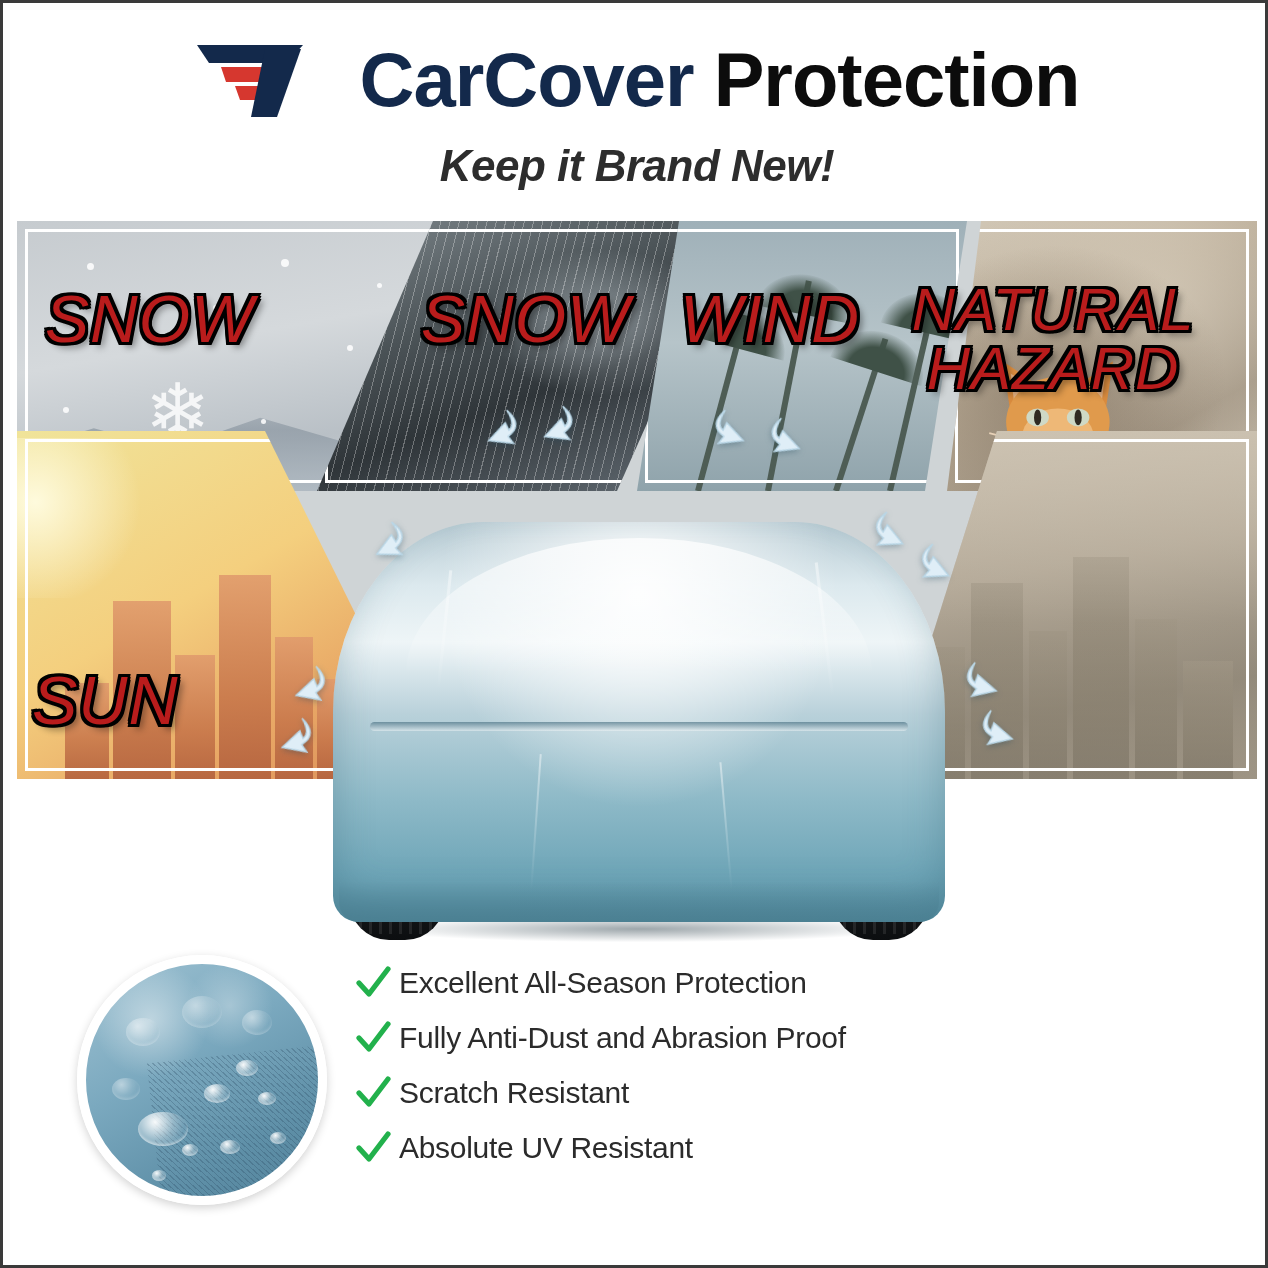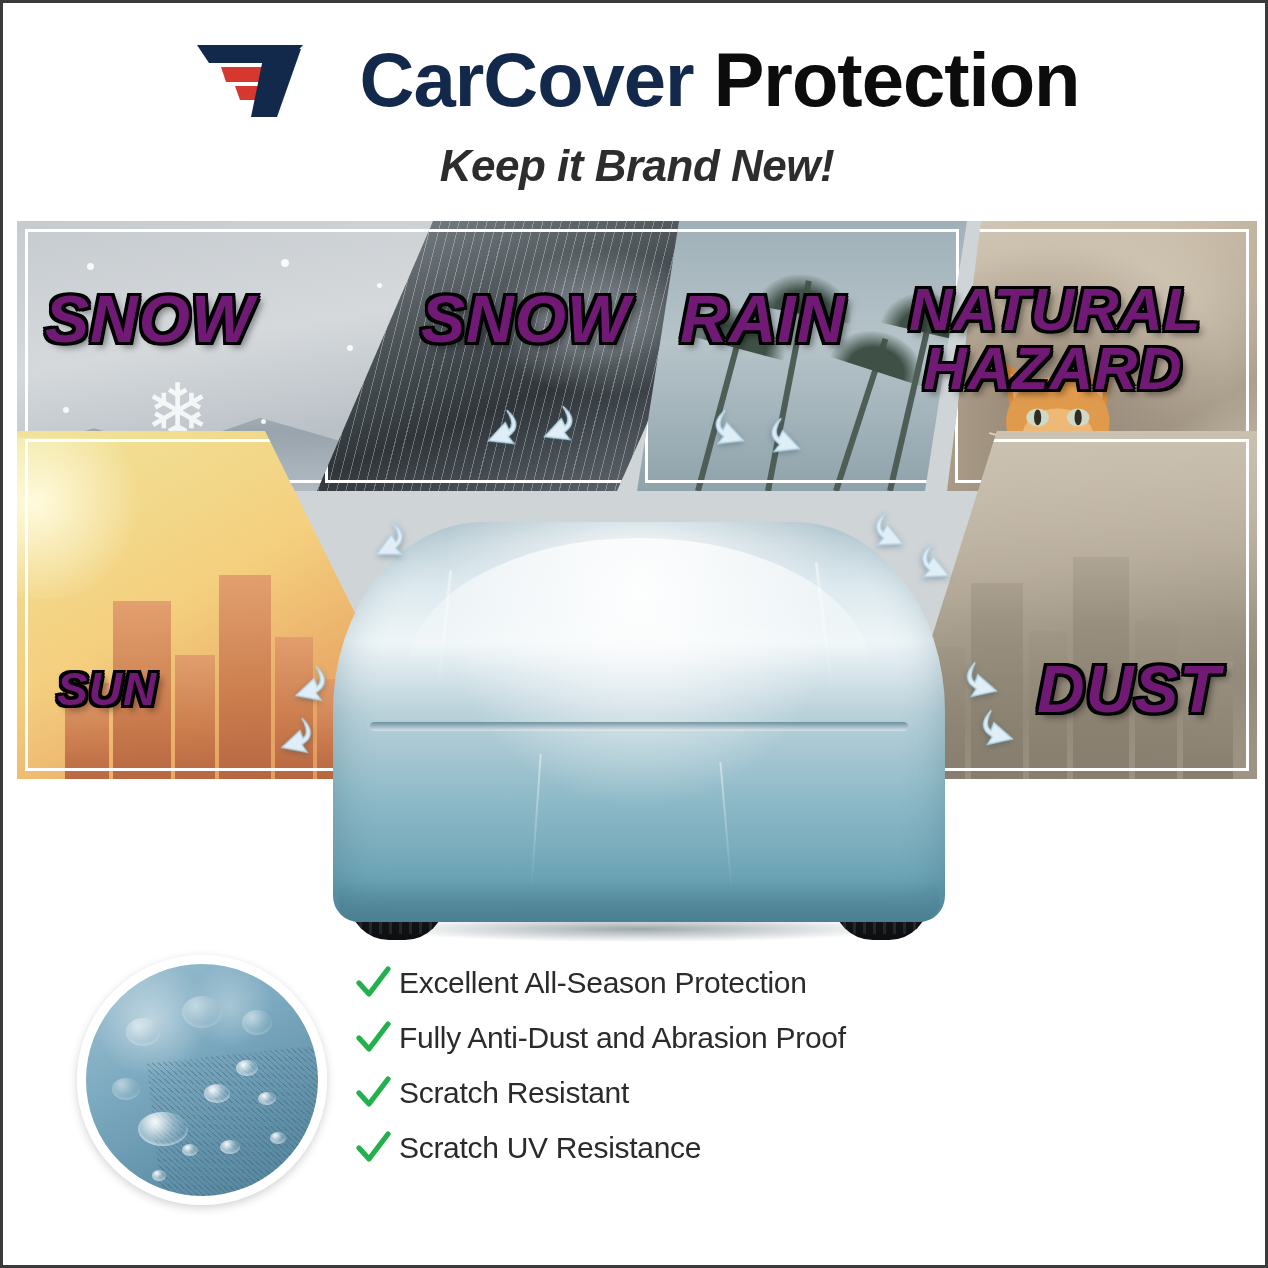--- a/index.html
+++ b/index.html
@@ -77,31 +77,31 @@
   
   #panel-dust{left:870px;top:210px;width:370px;height:348px;
     background:linear-gradient(170deg,#cdc3b2 0%,#b3a897 40%,#8d8475 75%,#a79d8d 100%);
     clip-path:polygon(110px 0,370px 0,370px 348px,0 348px);}
   .dustbuilding{position:absolute;bottom:0;
     background:linear-gradient(180deg,#9d9382 0%,#7d7463 70%,#6a6254 100%);opacity:.8;}
   #panel-dust .haze{position:absolute;inset:0;
     background:linear-gradient(180deg,rgba(205,195,178,.75) 0%,rgba(175,165,148,.2) 55%,rgba(150,141,125,.55) 100%);}
 
   
-  .plabel{position:absolute;font-weight:bold;font-style:italic;color:#701a75;
+  .plabel{position:absolute;font-weight:normal;font-style:italic;color:#b91c1c;
           letter-spacing:1px;line-height:.98;white-space:pre-line;
           text-shadow:
             -3px -3px 0 #000, 3px -3px 0 #000, -3px 3px 0 #000, 3px 3px 0 #000,
             -3px 0 0 #000, 3px 0 0 #000, 0 -3px 0 #000, 0 3px 0 #000,
             5px 5px 7px rgba(0,0,0,.45);}
   #label-snow{left:28px;top:66px;font-size:66px;}
   #label-rain{left:404px;top:66px;font-size:66px;}
   #label-wind{left:663px;top:66px;font-size:66px;}
   #label-hazard{left:892px;top:60px;font-size:60px;width:288px;text-align:center;}
-  #label-sun{left:40px;top:446px;font-size:46px;}
+  #label-sun{left:15px;top:446px;font-size:68px;}
   #label-dust{left:1020px;top:436px;font-size:66px;}
 
   
   #car-stage{position:absolute;left:330px;top:440px;width:612px;height:505px;}
   #car-shadow{position:absolute;left:8%;bottom:6px;width:84%;height:26px;
     background:radial-gradient(ellipse at center,rgba(40,60,70,.45),rgba(40,60,70,0) 72%);}
   .wheel{position:absolute;bottom:8px;width:96px;height:88px;border-radius:14px 14px 40px 40px;
     background:linear-gradient(180deg,#2c3033 0%,#15181a 55%,#0c0e10 100%);}
   .wheel::after{content:"";position:absolute;inset:18px 10px 6px;border-radius:10px;
     background:repeating-linear-gradient(90deg,rgba(255,255,255,.09) 0 3px,rgba(0,0,0,0) 3px 10px);}
@@ -234,25 +234,24 @@
       <div class="dustbuilding" style="left:142px;width:38px;height:148px;"></div>
       <div class="dustbuilding" style="left:186px;width:56px;height:222px;"></div>
       <div class="dustbuilding" style="left:248px;width:42px;height:160px;"></div>
       <div class="dustbuilding" style="left:296px;width:50px;height:118px;"></div>
       <div class="haze"></div>
       <div class="inner-border"></div>
     </div>
 
     <div class="plabel" id="label-snow">SNOW</div>
     <div class="plabel" id="label-rain">SNOW</div>
-    <div class="plabel" id="label-wind">RAIN</div>
+    <div class="plabel" id="label-wind">WIND</div>
     <div class="plabel" id="label-hazard">NATURAL
 HAZARD</div>
     <div class="plabel" id="label-sun">SUN</div>
-    <div class="plabel" id="label-dust">DUST</div>
   </div>
 
   <div id="car-stage">
     <div id="car-shadow"></div>
     <div class="wheel" id="wheel-l"></div>
     <div class="wheel" id="wheel-r"></div>
     <div id="car-body">
       <div id="roofline"></div>
       <div id="seam"></div>
       <div class="crease" style="left:18%;top:12%;width:3px;height:30%;transform:rotate(6deg);"></div>
@@ -359,17 +358,17 @@
           </svg>
       </span>
       <span class="ftext">Scratch Resistant</span>
     </div>
     <div class="feature">
       <span class="check">
         <svg viewBox="0 0 38 38">
             <path d="M5 19 L15 30 L34 5" fill="none" stroke="#22b14c" stroke-width="5.2" stroke-linecap="round" stroke-linejoin="round"></path>
           </svg>
       </span>
-      <span class="ftext">Scratch UV Resistance</span>
+      <span class="ftext">Absolute UV Resistant</span>
     </div>
   </div>
 
 </div>
 
 </body></html>

